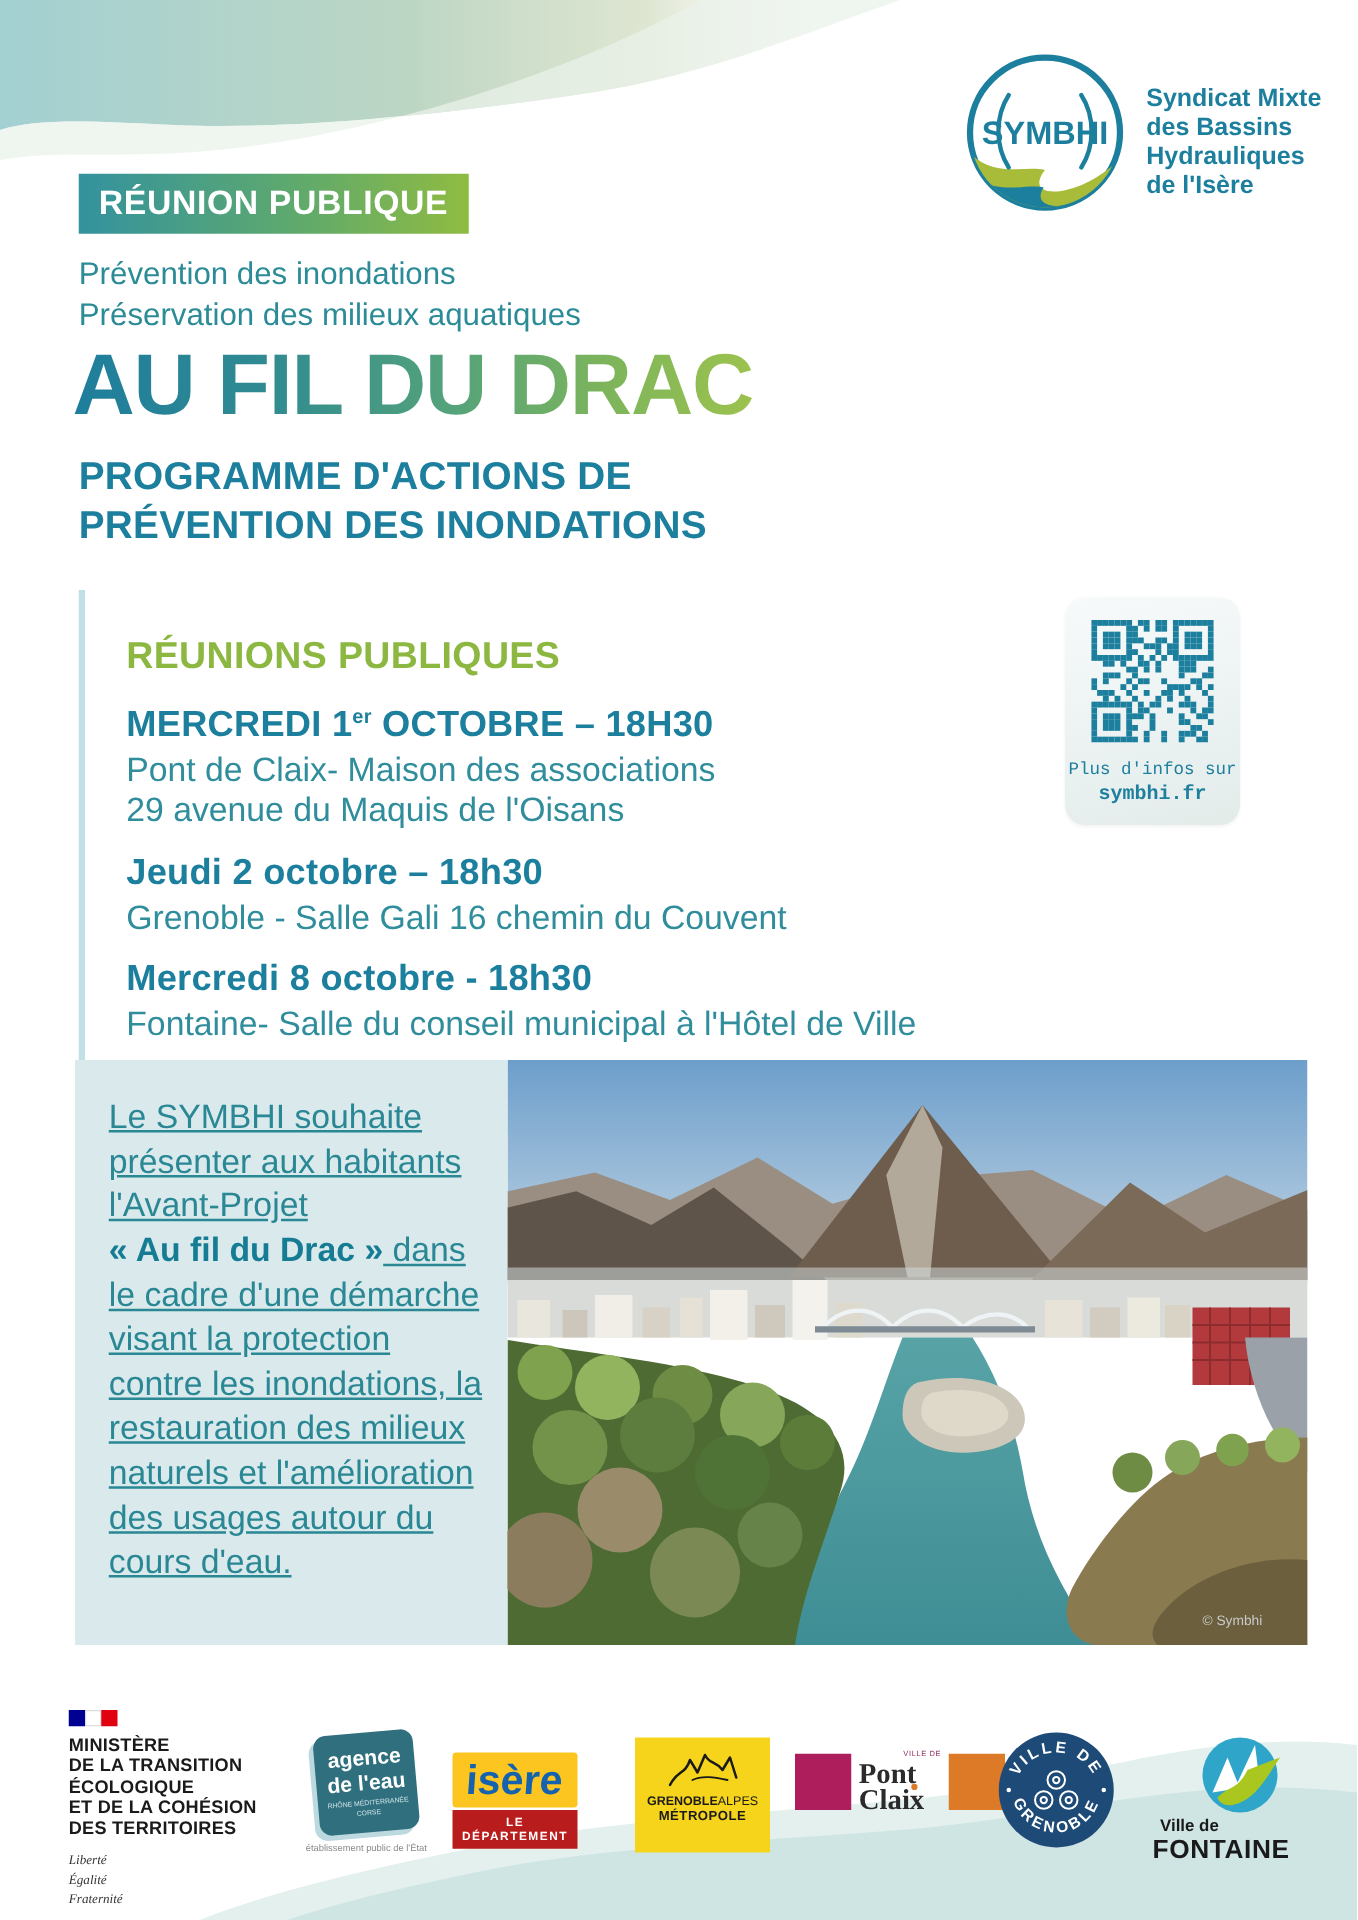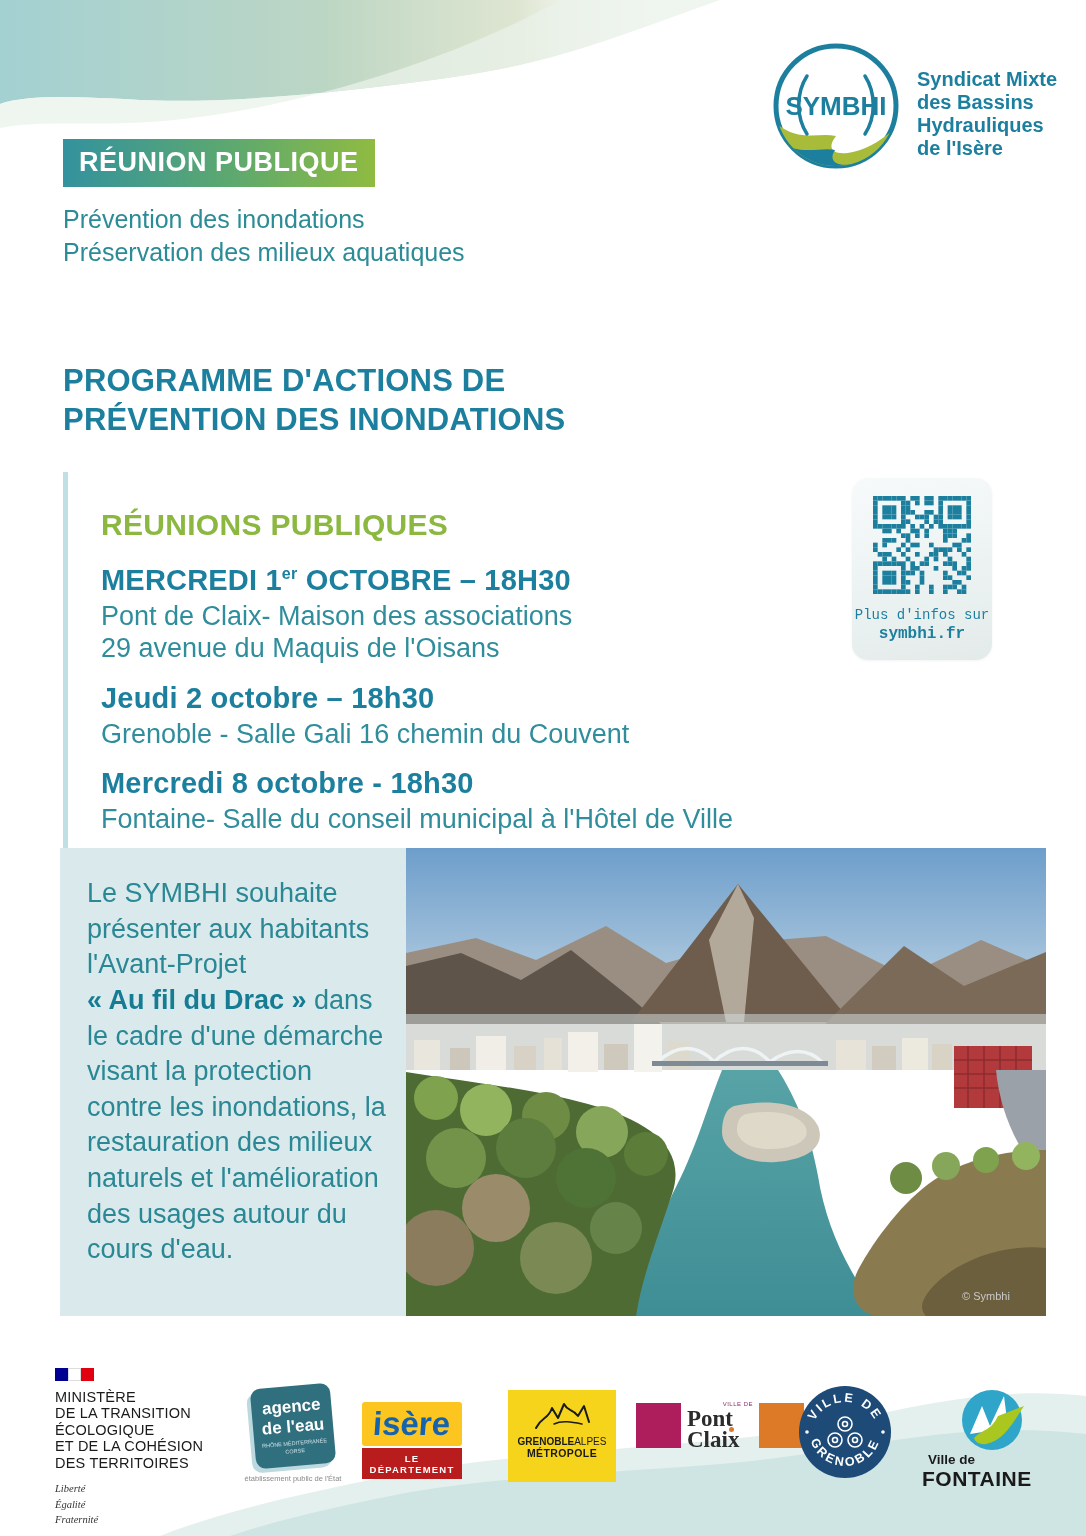--- a/index.html
+++ b/index.html
@@ -37,32 +37,32 @@
   
   .qr-card { position:absolute; left:852px; top:478px; width:140px; height:182px; border-radius:16px;
              background:linear-gradient(165deg,#f7fafa 0%,#e9f0f0 70%,#e3ebe9 100%);
              box-shadow:0 1px 3px rgba(0,0,0,.05); text-align:center; padding-top:18px; }
   .qr-card svg { width:98px; height:98px; }
   .qr-caption { color:#1d7f9e; font-size:14px; margin-top:8px; line-height:1.3;font-family:Liberation Mono, monospace; }
   .qr-caption b { font-size:16px; }
 
   
   .info-box { position:absolute; left:60px; top:848px; width:346px; height:468px; background:#d9e9ec;
-              padding:28px 20px 0 27px; color:#2a8794; font-size:27px; line-height:1.32; }
+              padding:28px 20px 0 27px; color:#2a8794; font-size:27px; line-height:1.32;text-decoration:underline; }
   .info-box b { color:#157c93; display:inline-block; }
   .photo { position:absolute; left:406px; top:848px; width:640px; height:468px; }
 
   
   .footer { position:absolute; left:0; top:1336px; width:1086px; height:200px; z-index:2; }
   .logo { position:absolute; }
 
   .ministry { left:55px; top:32px; width:190px; color:#1a1a1a; }
   .flag { display:flex; height:13px; width:39px; margin-bottom:8px; }
   .flag i { width:13px; height:13px; }
-  .ministry .mlines { font-weight:400; font-size:14.5px; line-height:1.13; letter-spacing:.2px; }
+  .ministry .mlines { font-weight:700; font-size:14.5px; line-height:1.13; letter-spacing:.2px; }
   .ministry .motto { font-family:"Liberation Serif", serif; font-style:italic; font-size:10.5px; color:#333; margin-top:10px; line-height:1.5; }
 
   .agence { left:238px; top:50px; width:110px; text-align:center; }
   .agence .tile { width:80px; height:80px; margin:0 auto; background:#2f6f7e; border-radius:10px; transform:rotate(-5deg);
                   color:#fff; display:flex; flex-direction:column; justify-content:center; box-shadow:-4px 4px 0 #bcd9e0; }
   .agence .a1 { font-size:17px; font-weight:700; }
   .agence .a2 { font-size:17px; font-weight:700; }
   .agence .a3 { font-size:5.5px; color:#cfe3e8; margin-top:3px; line-height:1.4; }
   .agence .sub { font-size:7.5px; color:#8a8a8a; margin-top:8px; }
 
@@ -135,20 +135,21 @@
     </div>
   </div>
 
   <div class="badge">RÉUNION PUBLIQUE</div>
 
   <div class="intro">
     <div>Prévention des inondations</div>
     <div>Préservation des milieux aquatiques</div>
   </div>
 
+  <div class="title">AU FIL DU DRAC</div>
   <div class="subtitle">
     <div>PROGRAMME D'ACTIONS DE</div>
     <div>PRÉVENTION DES INONDATIONS</div>
   </div>
 
   <div class="meetings">
     <h3>RÉUNIONS PUBLIQUES</h3>
 
     <div class="meeting">
       <div class="date"><span>MERCREDI 1</span><sup>er</sup><span> OCTOBRE – 18H30</span></div>

